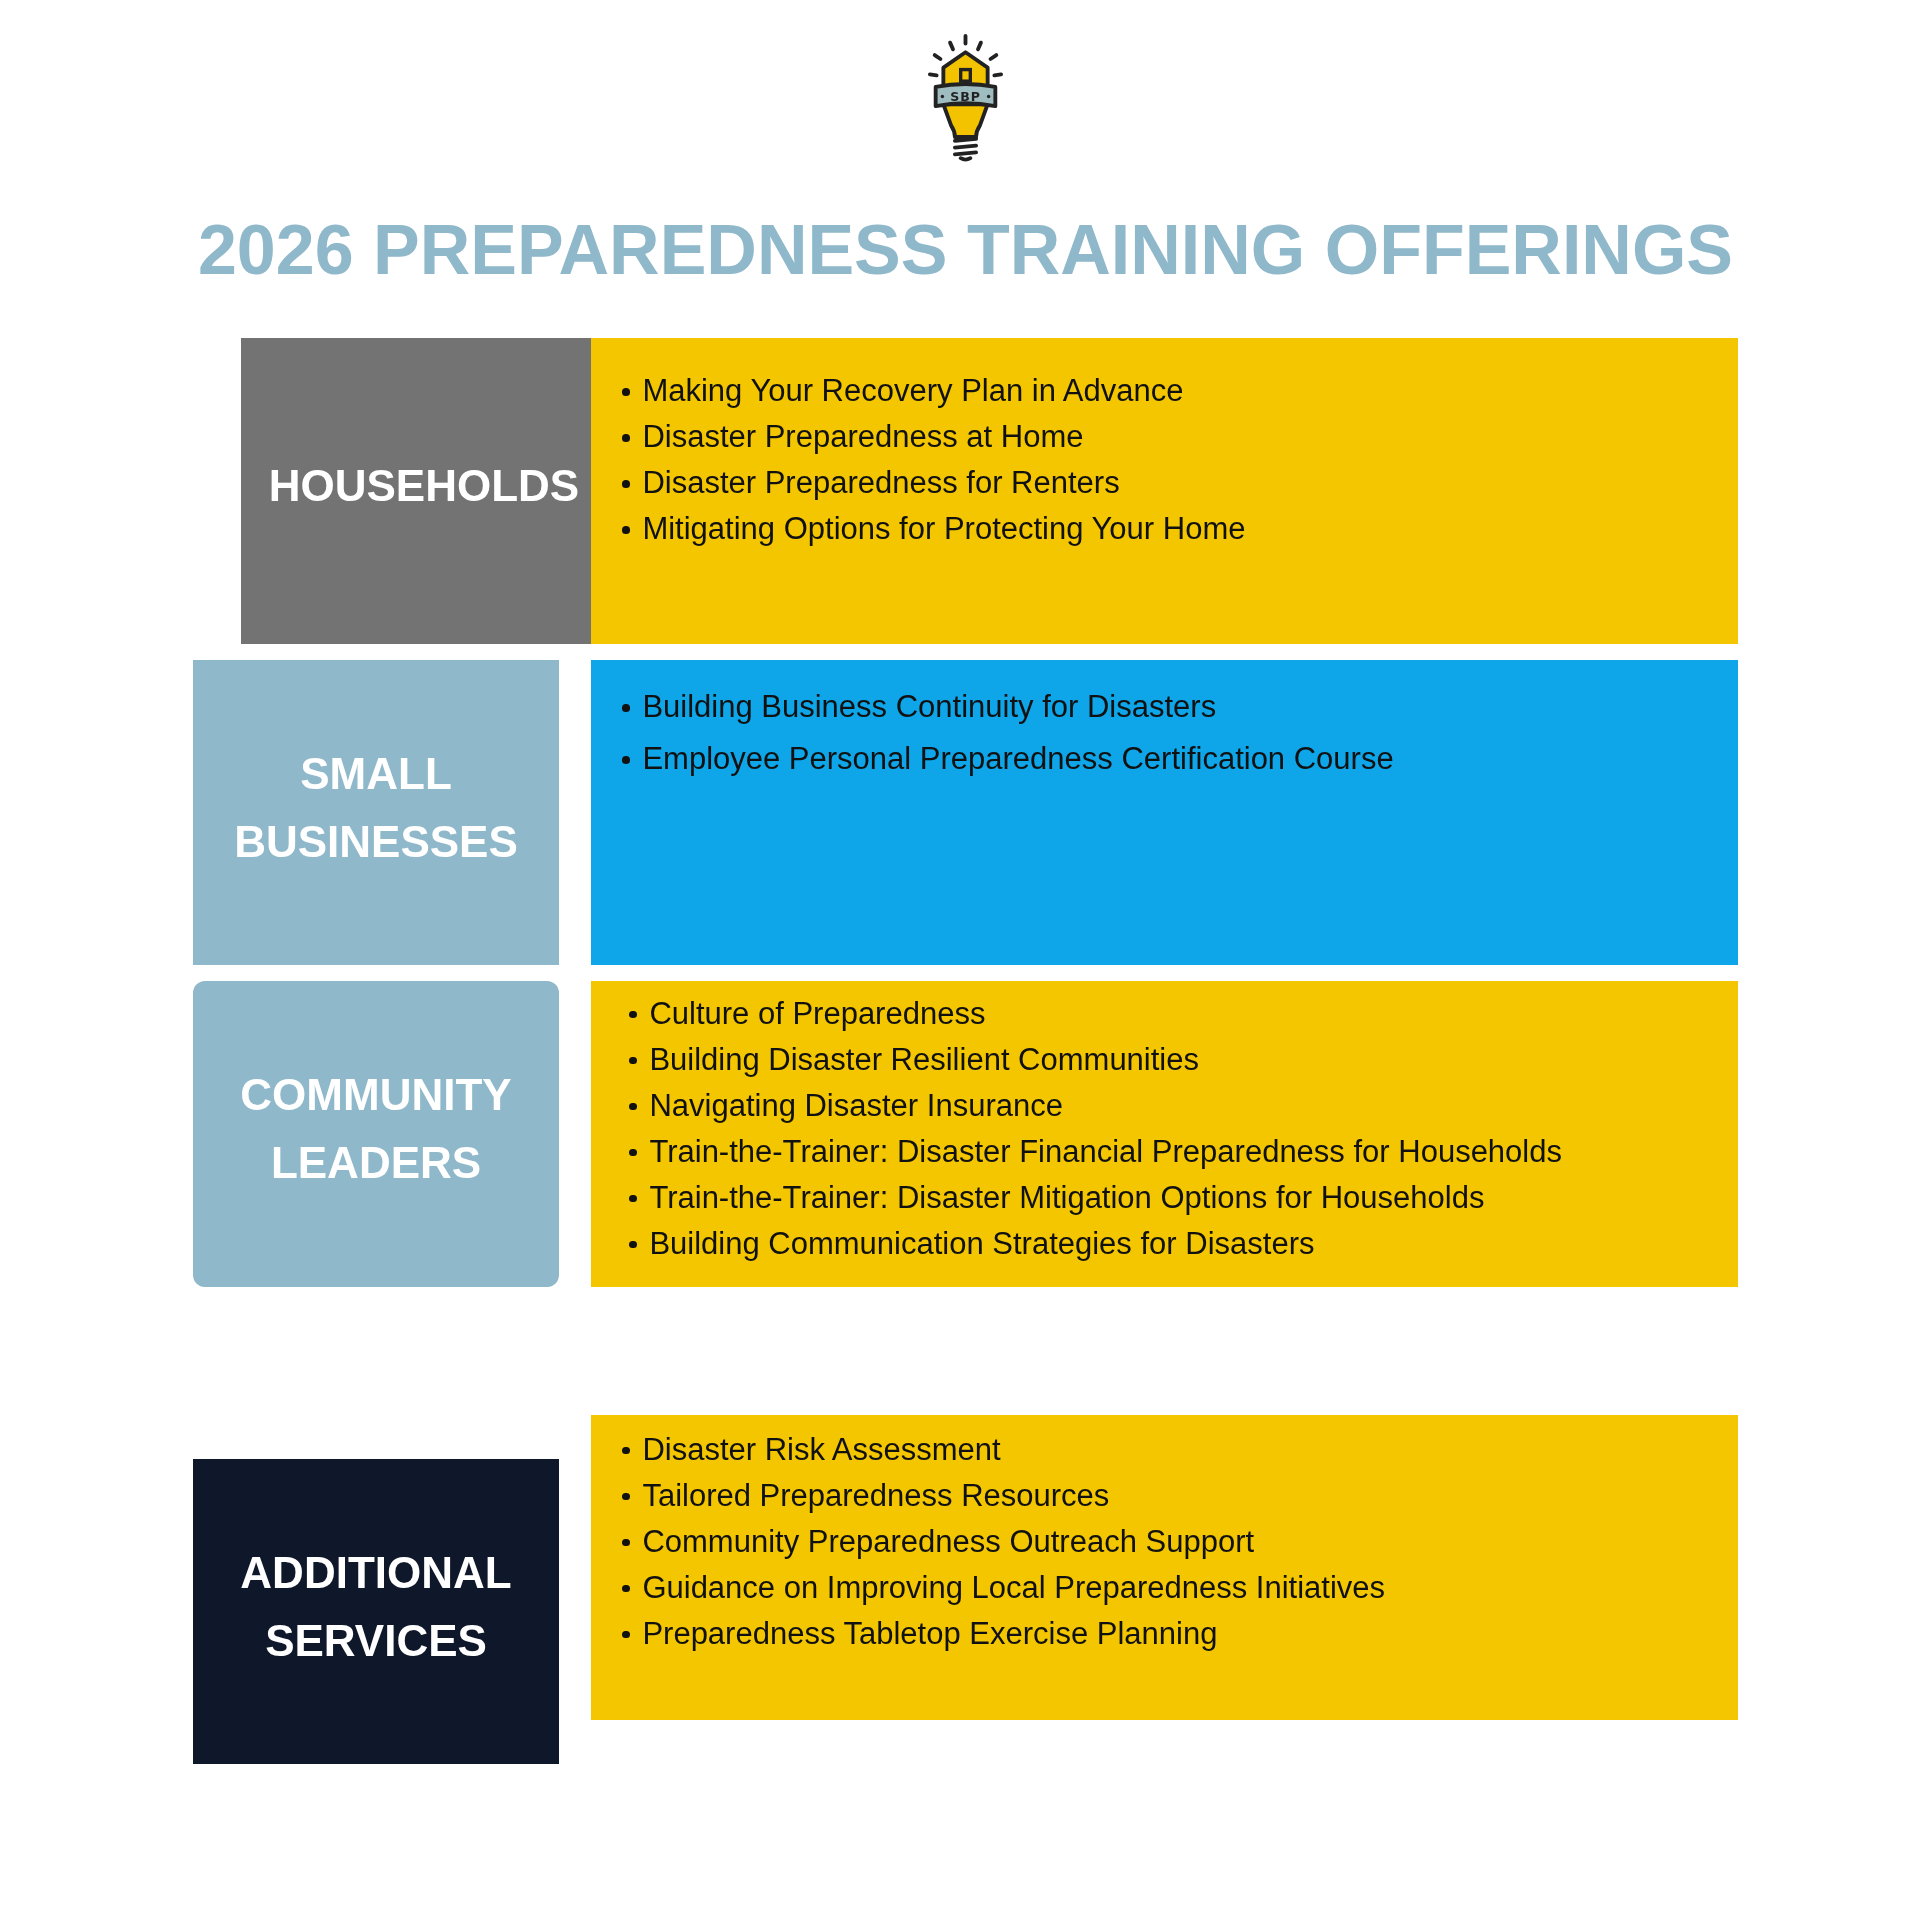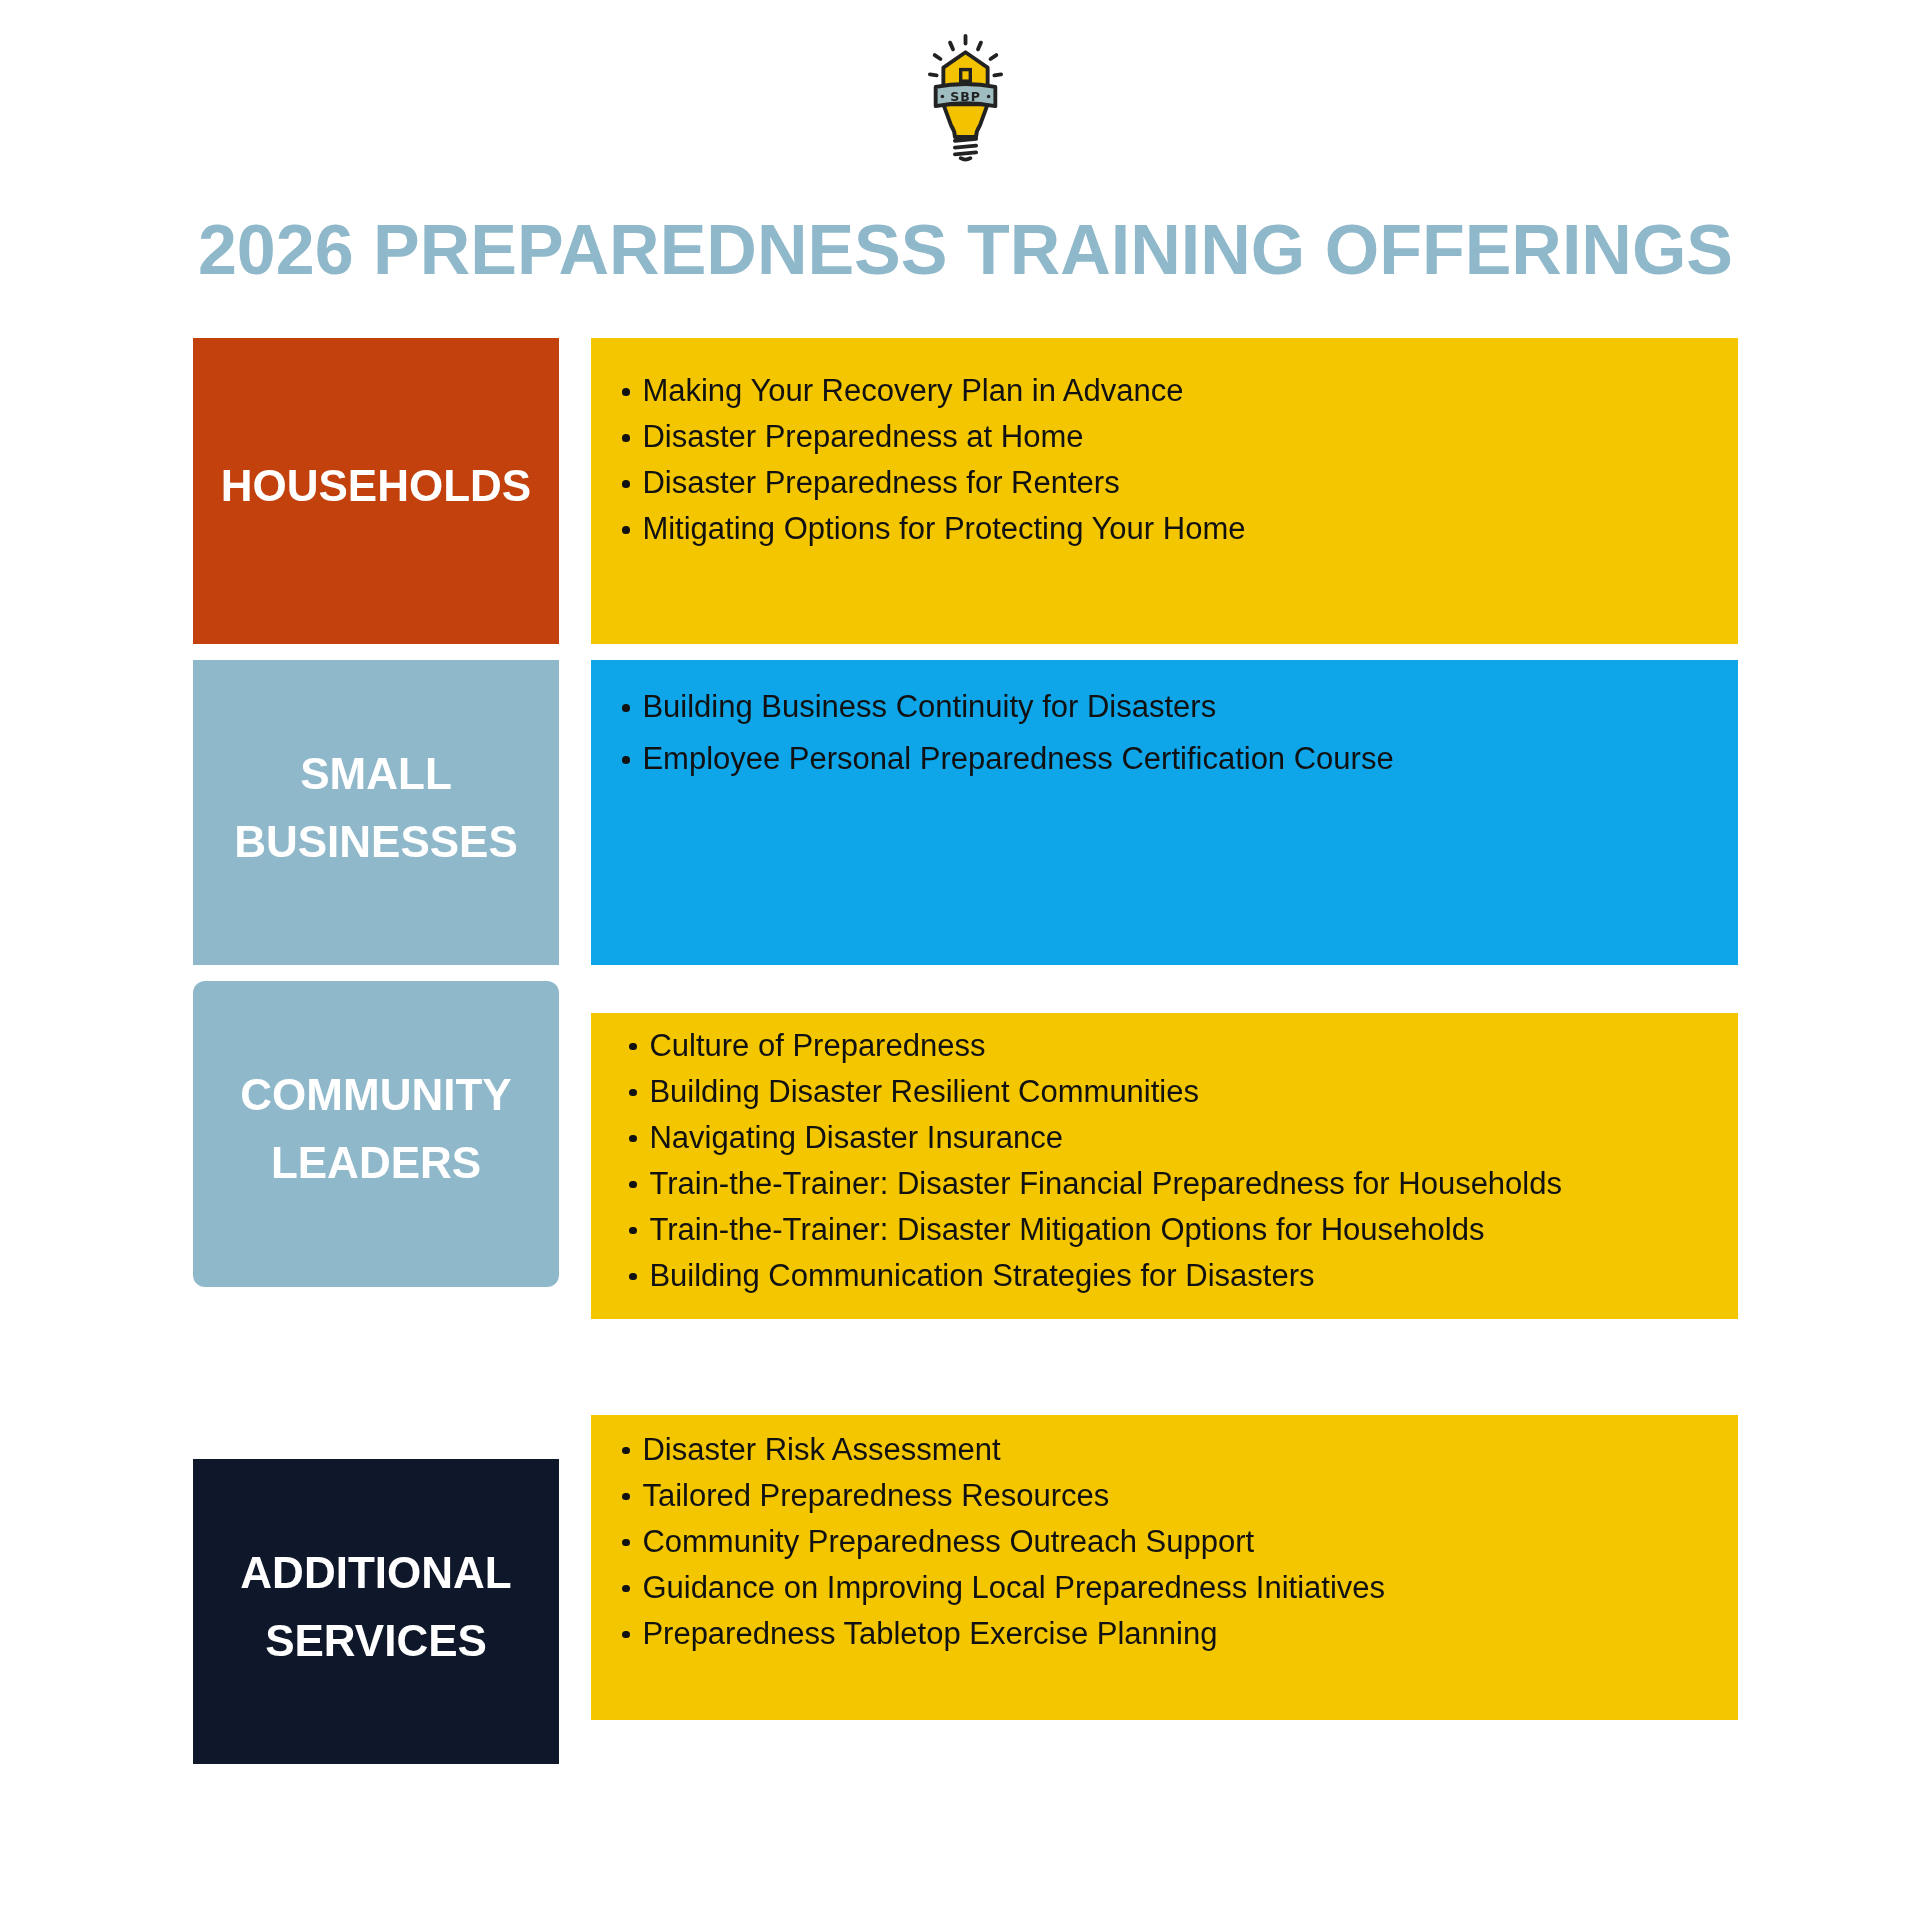--- a/index.html
+++ b/index.html
@@ -122,21 +122,21 @@
       <line x1="34" y1="119" x2="56" y2="117"></line>
       <line x1="34" y1="126" x2="56" y2="124"></line>
       <path d="M40 130 Q45 133 50 130"></path>
     </g>
   </svg>
 </div>
 
 <div class="title" style="color:#8fb8ca;">2026 PREPAREDNESS TRAINING OFFERINGS</div>
 
 <div class="row" style="top:338px;height:306px;">
-  <div class="label-box" style="background:#c2410c;">
+  <div class="label-box" style="background:#737373;margin-left:48px;">
     <div class="label-line">HOUSEHOLDS</div>
   </div>
   <div class="content-box" style="background:#f3c600;padding-top:30px;">
     <ul>
       <li><span class="bullet"></span><span>Making Your Recovery Plan in Advance</span></li>
       <li><span class="bullet"></span><span>Disaster Preparedness at Home</span></li>
       <li><span class="bullet"></span><span>Disaster Preparedness for Renters</span></li>
       <li><span class="bullet"></span><span>Mitigating Options for Protecting Your Home</span></li>
     </ul>
   </div>
@@ -153,21 +153,21 @@
       <li style="line-height:52px;"><span class="bullet" style="top:23px;"></span><span>Employee Personal Preparedness Certification Course</span></li>
     </ul>
   </div>
 </div>
 
 <div class="row" style="top:981px;height:306px;">
   <div class="label-box" style="background:#8fb8ca;border-radius:12px;">
     <div class="label-line">COMMUNITY</div>
     <div class="label-line">LEADERS</div>
   </div>
-  <div class="content-box" style="background:#f3c600;padding-top:9.7px;padding-left:42px;margin-top:32px;">
+  <div class="content-box" style="background:#f3c600;padding-top:9.7px;padding-left:42px;">
     <ul>
       <li><span class="bullet"></span><span>Culture of Preparedness</span></li>
       <li><span class="bullet"></span><span>Building Disaster Resilient Communities</span></li>
       <li><span class="bullet"></span><span>Navigating Disaster Insurance</span></li>
       <li><span class="bullet"></span><span>Train-the-Trainer: Disaster Financial Preparedness for Households</span></li>
       <li><span class="bullet"></span><span>Train-the-Trainer: Disaster Mitigation Options for Households</span></li>
       <li><span class="bullet"></span><span>Building Communication Strategies for Disasters</span></li>
     </ul>
   </div>
 </div>

